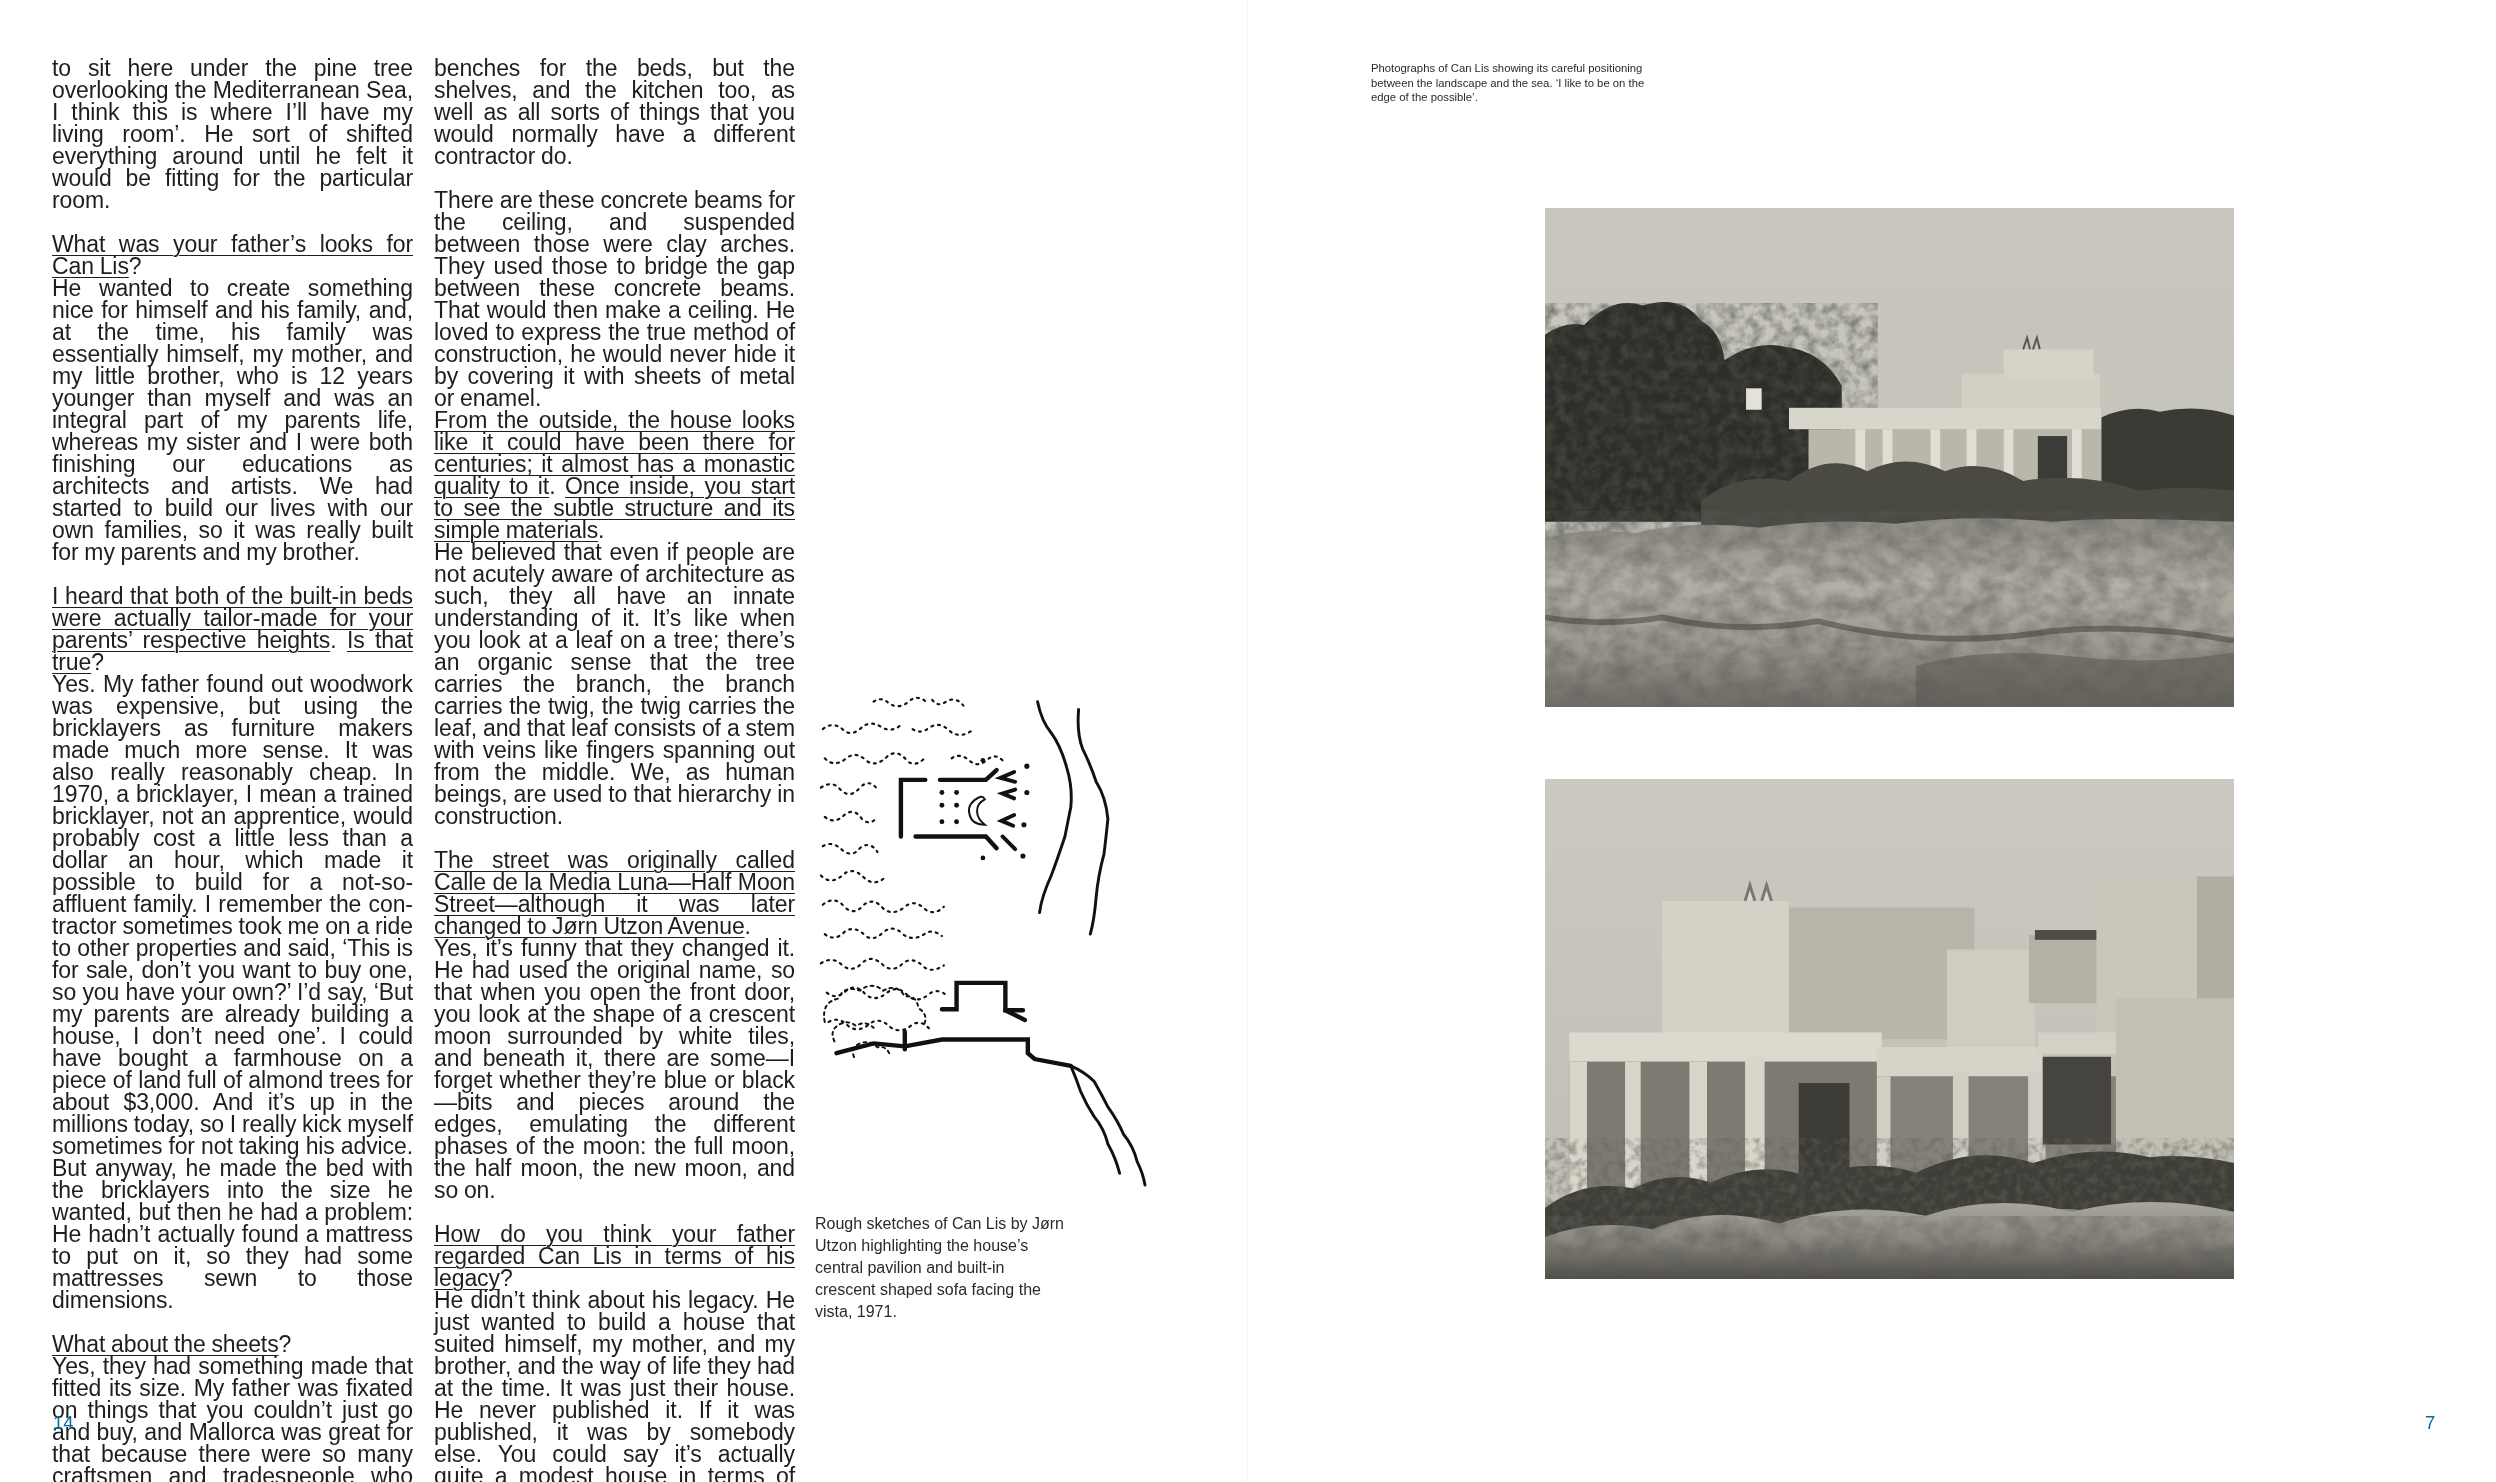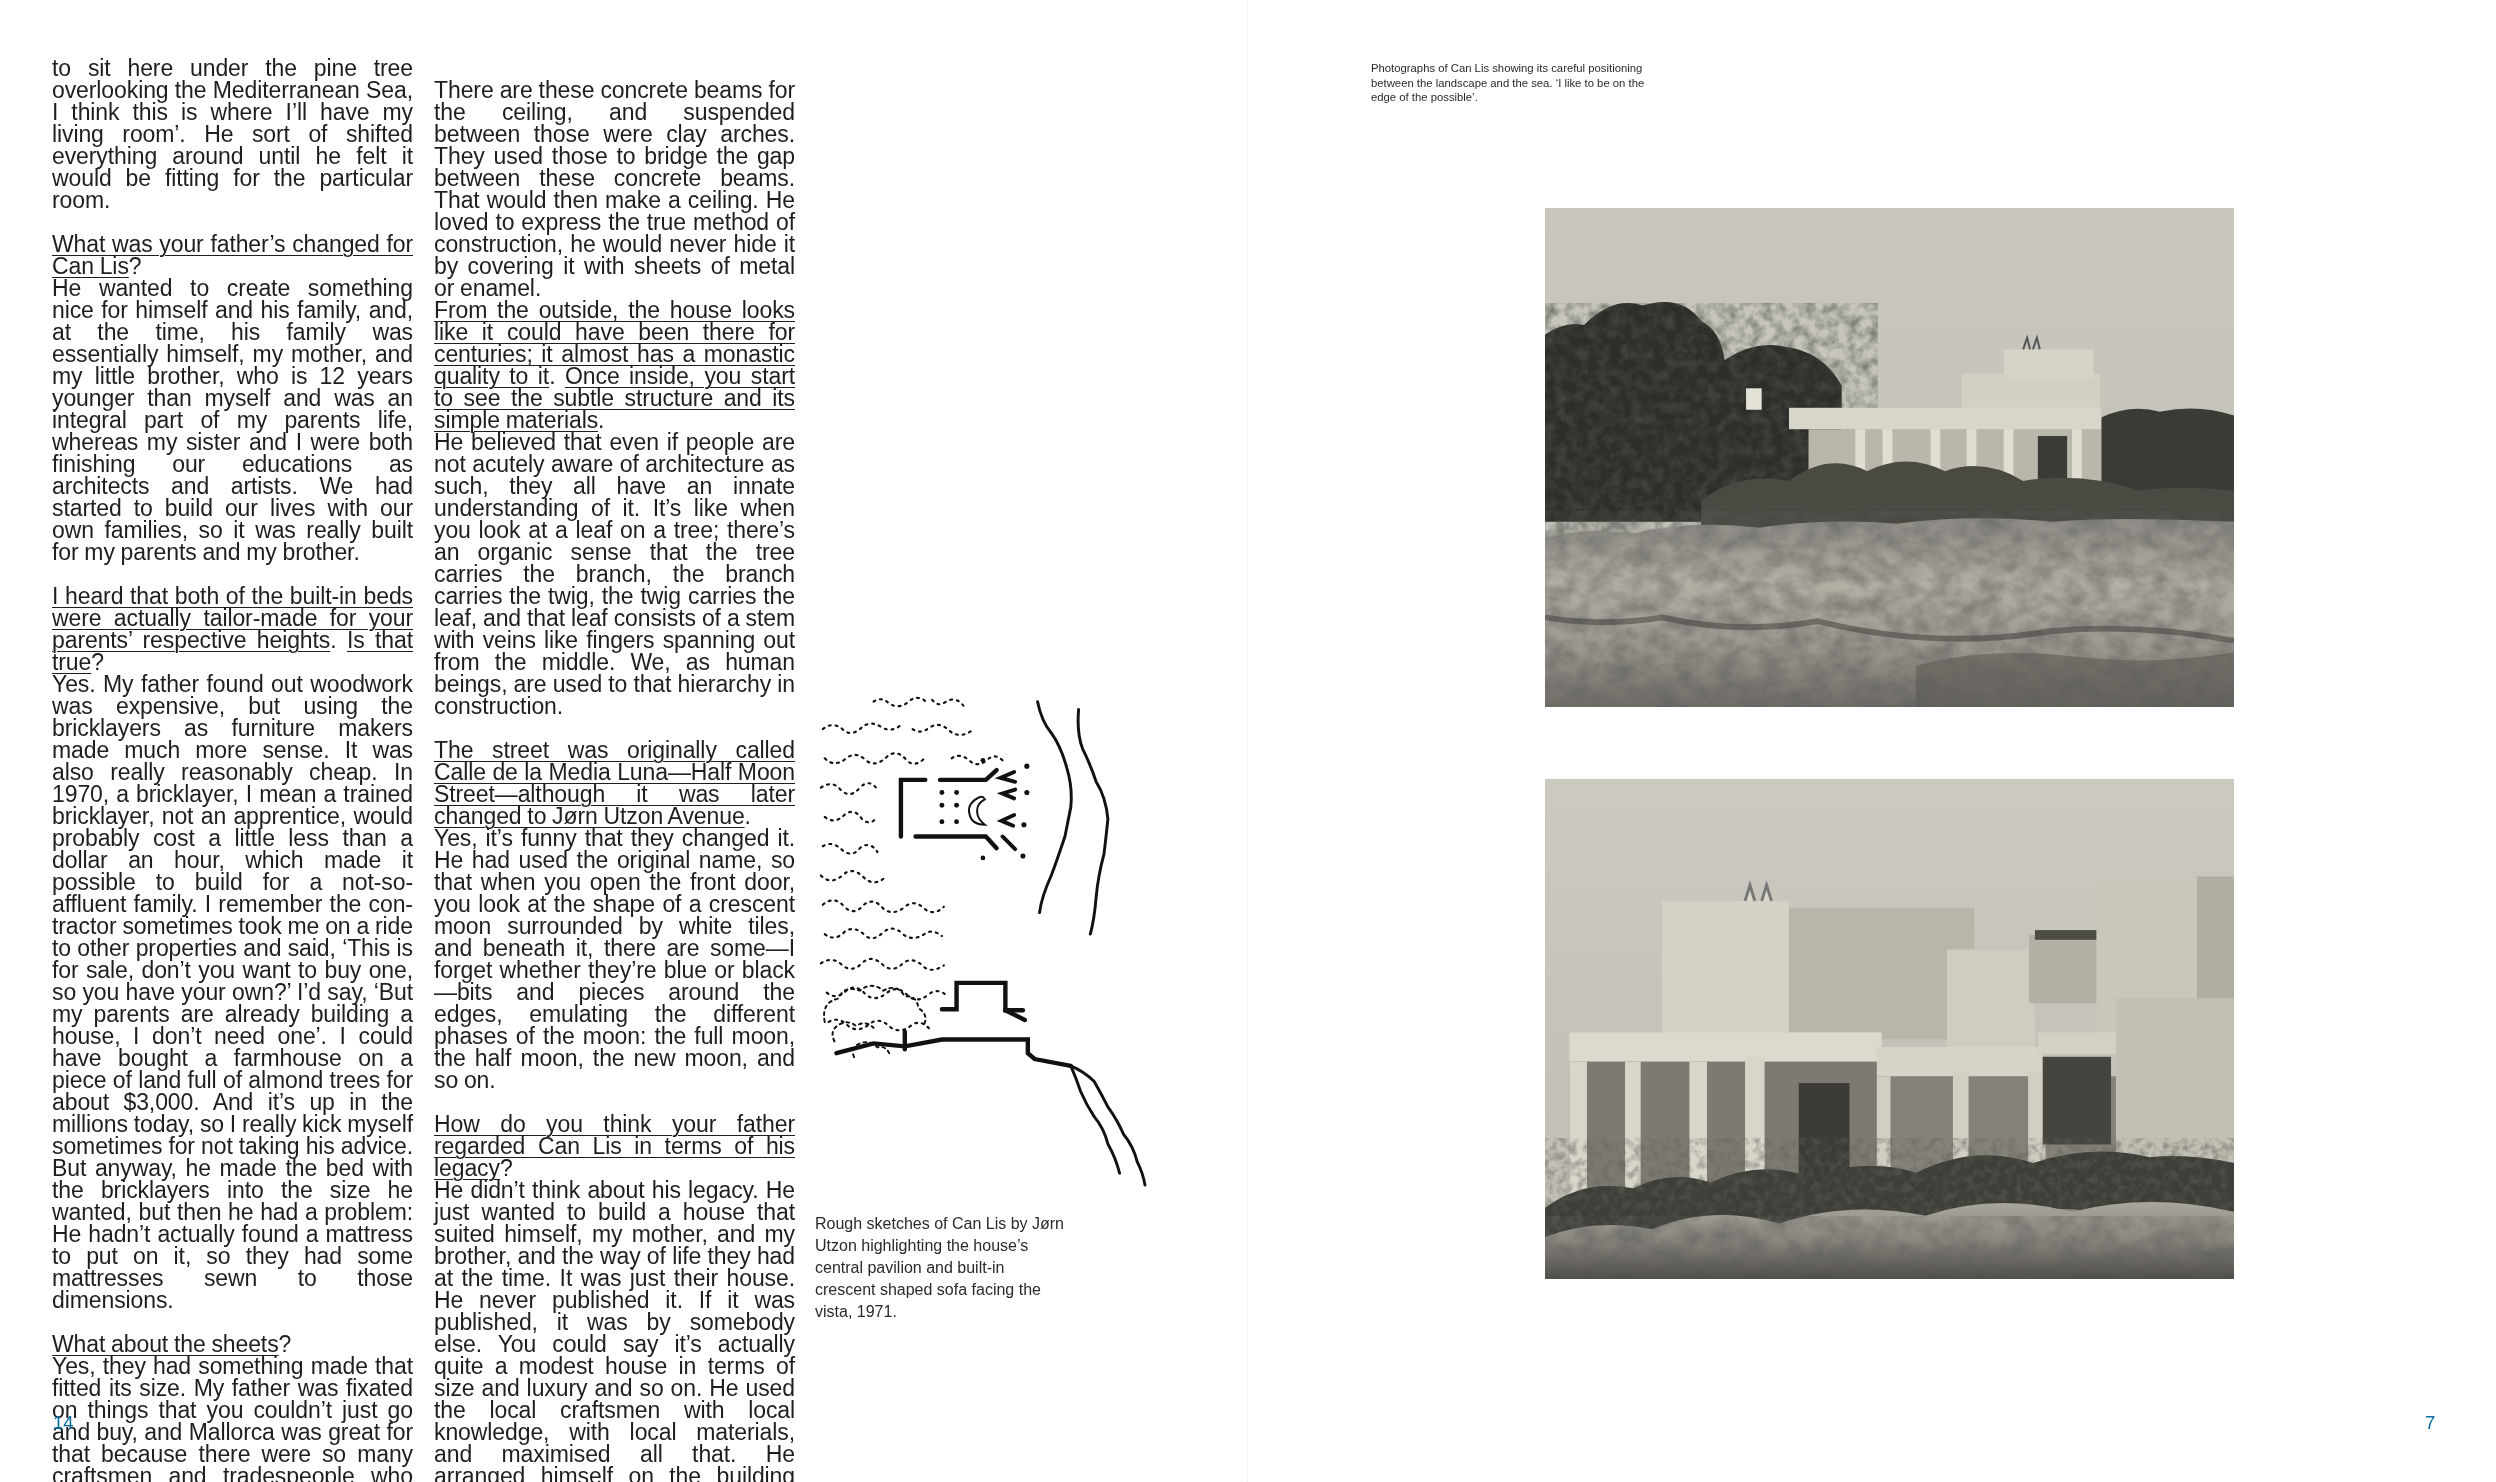--- a/index.html
+++ b/index.html
@@ -29,30 +29,31 @@
   .photo-2{top:779px;height:500px;}
   .photo svg{display:block;width:100%;height:100%;}
 </style>
 </head>
 <body>
 
 <div class="page page-left">
   <div class="col col-1" id="col1">
       <p class="para">to sit here under the pine tree overlooking the Mediterranean Sea, I think this is where I’ll have my living room’. He sort of shifted everything around until he felt it would be fitting for the particular room.</p>
       <div class="gap"></div>
-      <p class="para"><span class="q">What was your father’s changed for Can Lis</span><span>?</span></p>
+      <p class="para"><span class="q">What was your father’s looks for Can Lis</span><span>?</span></p>
       <p class="para">He wanted to create something nice for himself and his family, and, at the time, his family was essentially himself, my mother, and my little brother, who is 12 years younger than myself and was an integral part of my parents life, whereas my sister and I were both finishing our educations as architects and artists. We had started to build our lives with our own families, so it was really built for my parents and my brother.</p>
       <div class="gap"></div>
       <p class="para"><span class="q">I heard that both of the built-in beds were ac­tually tailor-made for your parents’ respective heights</span><span>. </span><span class="q">Is that true</span><span>?</span></p>
       <p class="para">Yes. My father found out woodwork was ex­pensive, but using the bricklayers as furniture makers made much more sense. It was also really reasonably cheap. In 1970, a bricklayer, I mean a trained bricklayer, not an apprentice, would probably cost a little less than a dollar an hour, which made it possible to build for a not-so-affluent family. I remember the con­tractor sometimes took me on a ride to other properties and said, ‘This is for sale, don’t you want to buy one, so you have your own?’ I’d say, ‘But my parents are already building a house, I don’t need one’. I could have bought a farm­house on a piece of land full of almond trees for about $3,000. And it’s up in the millions today, so I really kick myself sometimes for not taking his advice. But anyway, he made the bed with the bricklayers into the size he wanted, but then he had a problem: He hadn’t actually found a mattress to put on it, so they had some mattresses sewn to those dimensions.</p>
       <div class="gap"></div>
       <p class="para"><span class="q">What about the sheets</span><span>?</span></p>
       <p class="para">Yes, they had something made that fitted its size. My father was fixated on things that you couldn’t just go and buy, and Mallorca was great for that because there were so many craftsmen and tradespeople who would pull in to help. They did their work beautifully, whereas in Denmark and other Nordic countries, things had already started to be available off the rack. My grand­father would go to a carpenter to have a dining table and four dining chairs made, and that was how you did it back then, in the ‘20s and so on. So, they used bricklayers not only to make the</p>
     </div>
   <div class="col col-2" id="col2">
+      <p class="para">benches for the beds, but the shelves, and the kitchen too, as well as all sorts of things that you would normally have a different contractor do.</p>
       <div class="gap"></div>
       <p class="para">There are these concrete beams for the ceiling, and suspended between those were clay arches. They used those to bridge the gap between these concrete beams. That would then make a ceiling. He loved to express the true method of construction, he would never hide it by covering it with sheets of metal or enamel.</p>
       <p class="para"><span class="q">From the outside, the house looks like it could have been there for centuries; it almost has a monastic quality to it</span><span>. </span><span class="q">Once inside, you start to see the subtle structure and its simple materials</span><span>.</span></p>
       <p class="para">He believed that even if people are not acutely aware of architecture as such, they all have an innate understanding of it. It’s like when you look at a leaf on a tree; there’s an organic sense that the tree carries the branch, the branch carries the twig, the twig carries the leaf, and that leaf consists of a stem with veins like fingers span­ning out from the middle. We, as human beings, are used to that hierarchy in construction.</p>
       <div class="gap"></div>
       <p class="para"><span class="q">The street was originally called Calle de la Media Luna—Half Moon Street—although it was later changed to Jørn Utzon Avenue</span><span>.</span></p>
       <p class="para">Yes, it’s funny that they changed it. He had used the original name, so that when you open the front door, you look at the shape of a crescent moon surrounded by white tiles, and beneath it, there are some—I forget whether they’re blue or black—bits and pieces around the edges, emulating the different phases of the moon: the full moon, the half moon, the new moon, and so on.</p>
       <div class="gap"></div>
       <p class="para"><span class="q">How do you think your father regarded Can Lis in terms of his legacy</span><span>?</span></p>
       <p class="para">He didn’t think about his legacy. He just wanted to build a house that suited himself, my mother, and my brother, and the way of life they had at the time. It was just their house. He never pub­lished it. If it was published, it was by somebody else. You could say it’s actually quite a modest house in terms of size and luxury and so on. He used the local craftsmen with local knowledge, with local materials, and maximised all that. He arranged himself on the building site according to where he would like to see the light at that time of day—the living room was for the afternoon, and during the day he would spend his time on the patio in front of the dining area with all the fixed furniture. Of course, when you sit down,</p>

